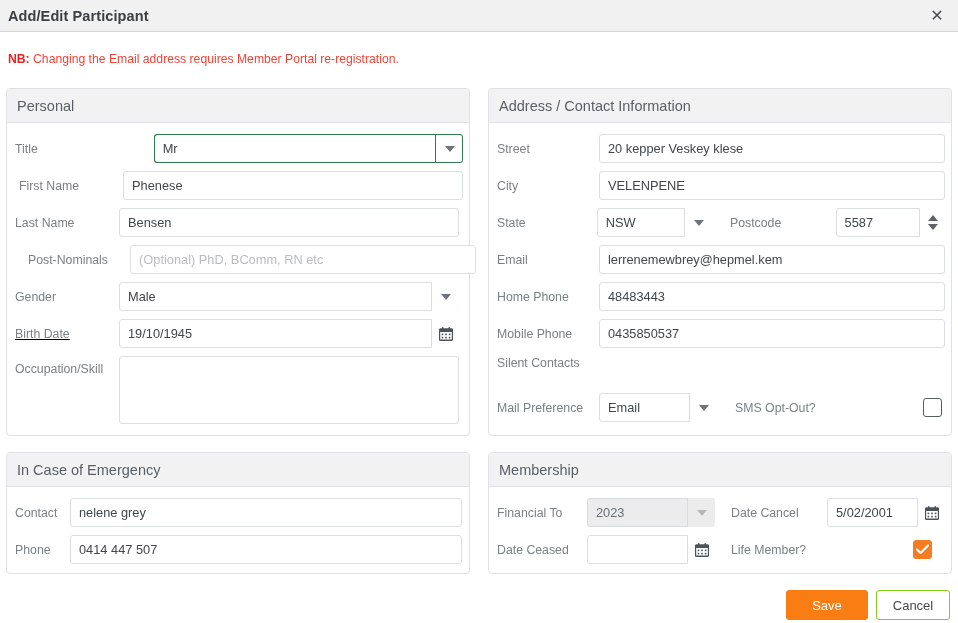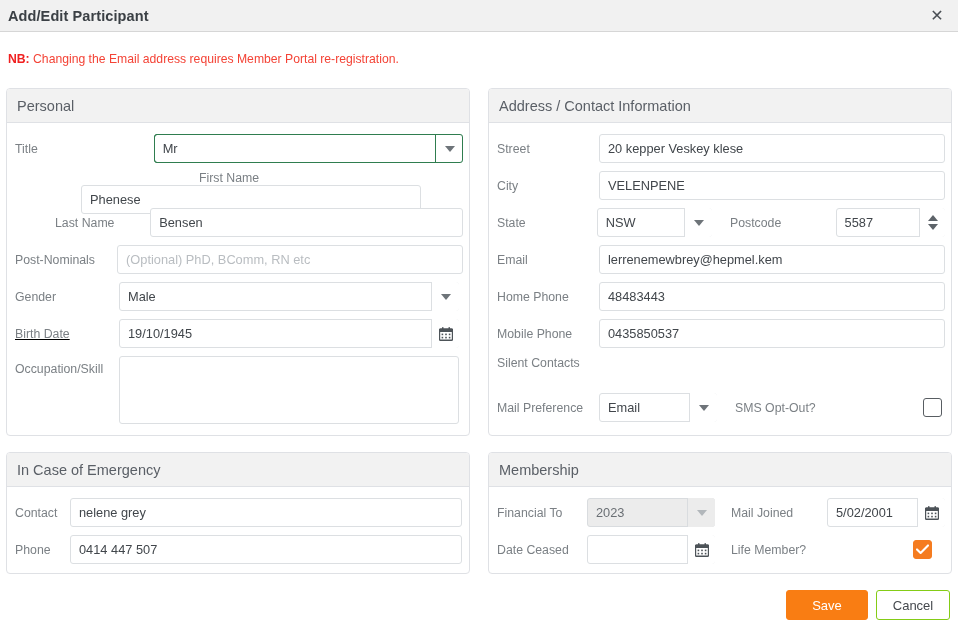--- a/index.html
+++ b/index.html
@@ -214,31 +214,31 @@
     <div class="row" style="left:8px; top:11px; width:448px;gap:44px;">
       <div class="lbl" style="width:104px;">Title</div>
       <div class="combo focused" style="width:340px;">
         <input class="inp" value="Mr" style="">
         <div class="combo-btn">
             <span class="caret"></span>
           </div>
       </div>
     </div>
 
-    <div class="row" style="left:20px; top:48px; width:448px;flex-direction:column;">
+    <div class="row" style="left:12px; top:48px; width:448px;">
       <div class="lbl" style="width:104px;">First Name</div>
       <input class="inp" style="width: 340px;" value="Phenese">
     </div>
 
     <div class="row" style="left:8px; top:85px; width:448px;">
-      <div class="lbl" style="width:104px;margin-left:40px;">Last Name</div>
+      <div class="lbl" style="width:104px;">Last Name</div>
       <input class="inp" style="width: 340px;" value="Bensen">
     </div>
 
-    <div class="row" style="left:8px; top:122px; width:448px;">
+    <div class="row" style="left:21px; top:122px; width:448px;">
       <div class="lbl" style="width:104px;">Post-Nominals</div>
       <input class="inp" style="width: 352px;" placeholder="(Optional) PhD, BComm, RN etc">
     </div>
 
     <div class="row" style="left:8px; top:159px; width:448px;">
       <div class="lbl" style="width:104px;">Gender</div>
       <div class="combo" style="width:340px;">
         <input class="inp" readonly="" value="Male" style="">
         <div class="combo-btn">
             <span class="caret"></span>
@@ -367,21 +367,21 @@
   <div class="panel-body">
 
     <div class="row" style="left:8px; top:11px; width:448px;">
       <div class="lbl" style="width:90px;">Financial To</div>
       <div class="combo disabled" style="width:128px;">
         <input class="inp" readonly="" disabled="" value="2023" style="">
         <div class="combo-btn">
             <span class="caret"></span>
           </div>
       </div>
-      <div class="lbl" style="width:96px; margin-left:16px;">Mail Joined</div>
+      <div class="lbl" style="width:96px; margin-left:16px;">Date Cancel</div>
       <div class="datefield" style="width:118px;">
         <input class="inp" value="5/02/2001" style="">
         <div class="cal-btn">
           <svg width="14" height="14" viewBox="0 0 14 14">
             <rect x="0.5" y="2" width="13" height="11.2" rx="1" fill="none" stroke="#4d5358" stroke-width="1.4"></rect>
             <rect x="0.5" y="2" width="13" height="3" fill="#4d5358"></rect>
             <rect x="3" y="0.2" width="1.5" height="2.6" fill="#4d5358"></rect>
             <rect x="9.5" y="0.2" width="1.5" height="2.6" fill="#4d5358"></rect>
             <rect x="2.6" y="6.6" width="1.6" height="1.6" fill="#4d5358"></rect>
             <rect x="6.2" y="6.6" width="1.6" height="1.6" fill="#4d5358"></rect>

